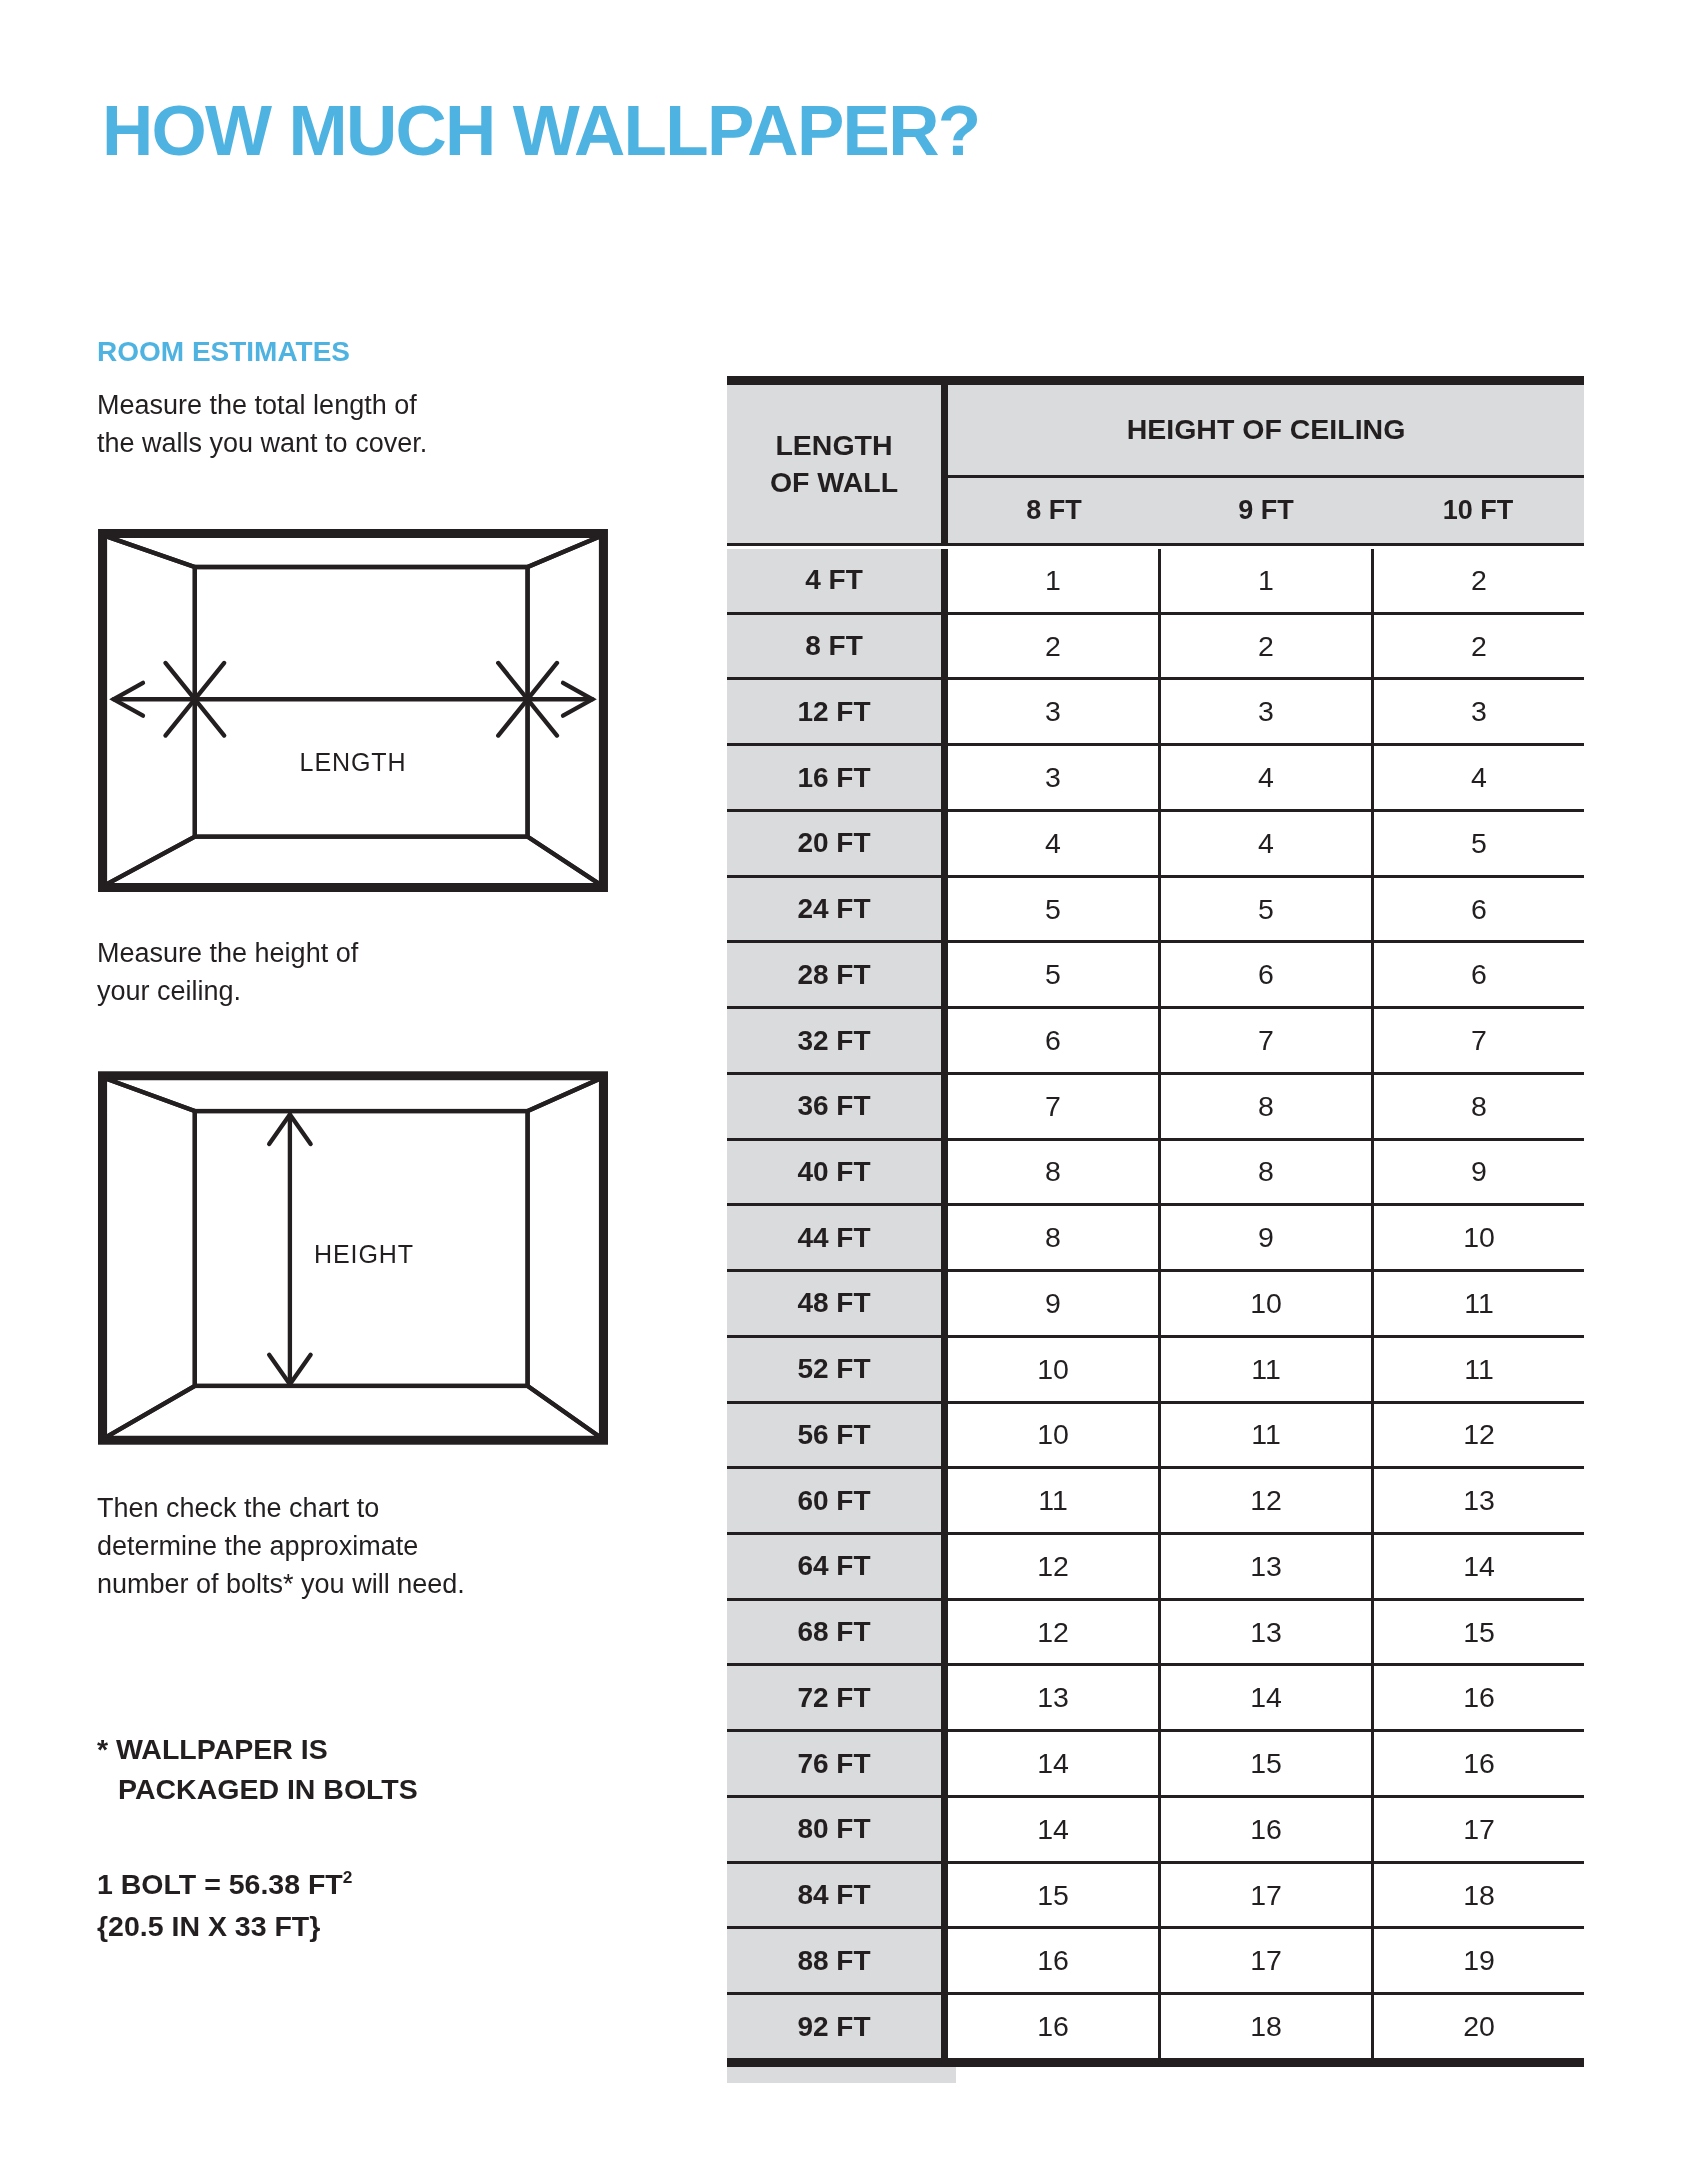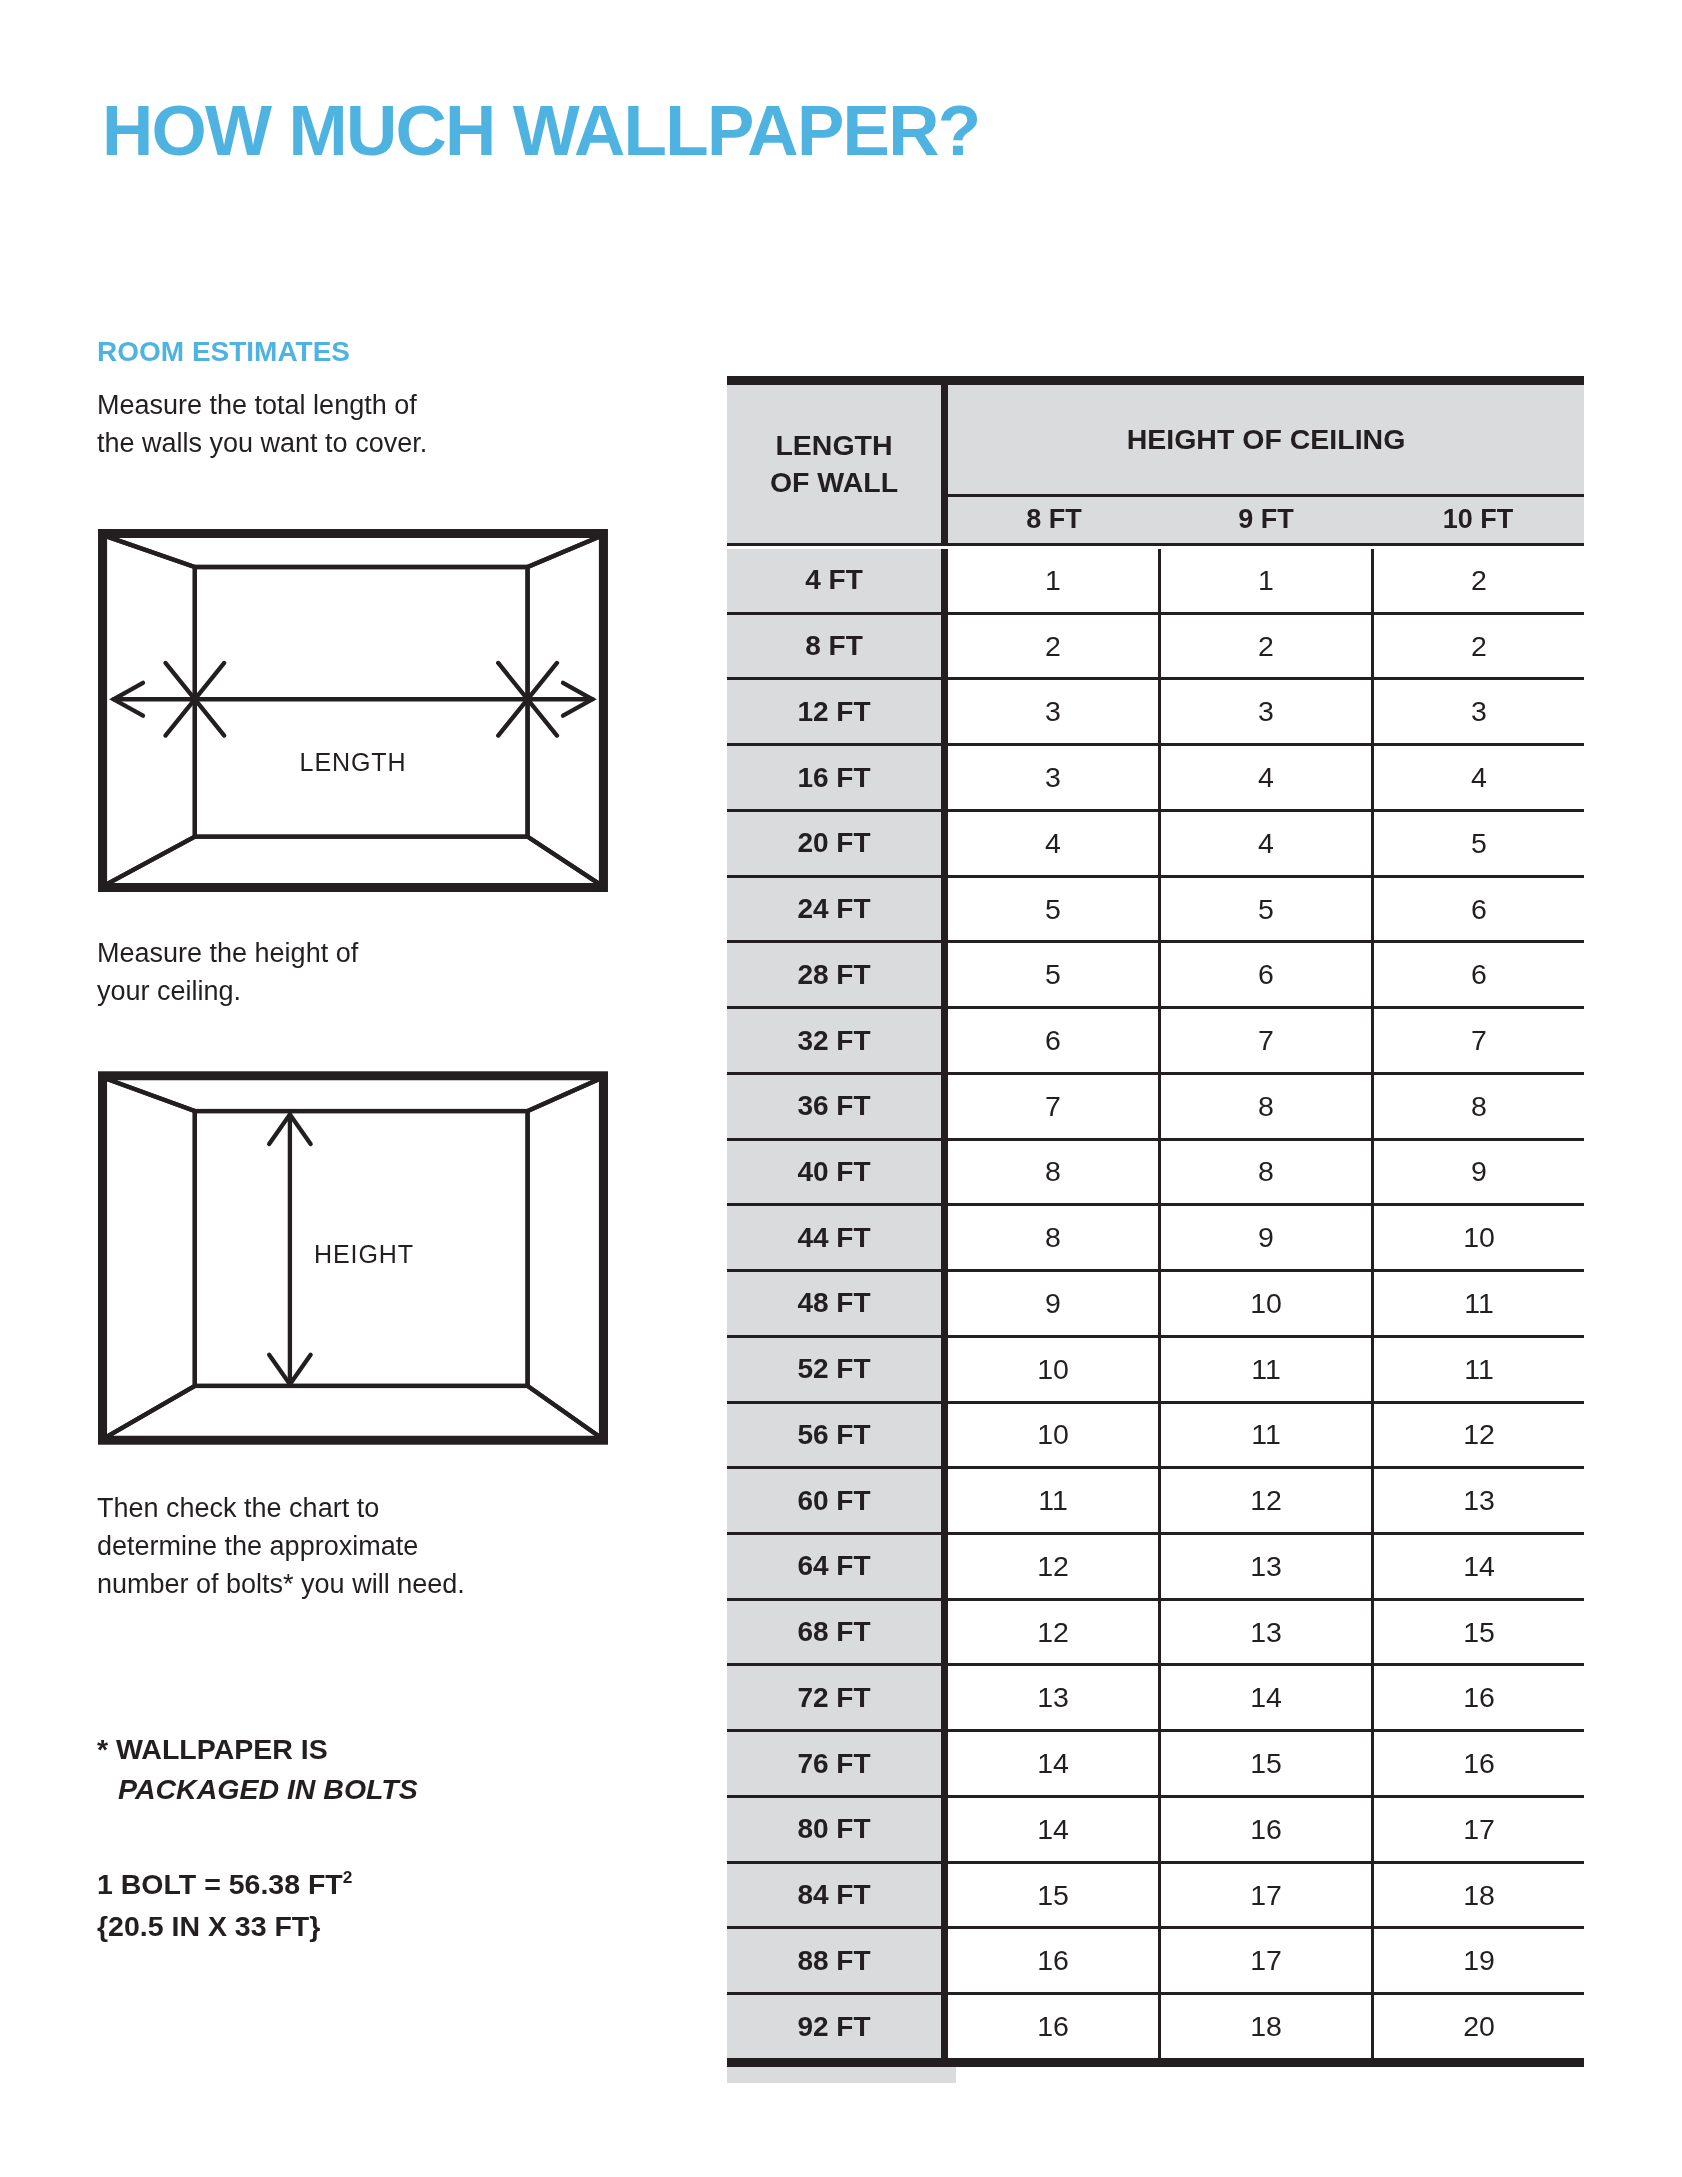--- a/index.html
+++ b/index.html
@@ -49,21 +49,21 @@
   .para-chart  { top: 1489px; }
 
   .note-block {
     position: absolute;
     left: 97px;
     top: 1729px;
     font-size: 28.5px;
     font-weight: bold;
     line-height: 40px;
   }
-  .note-line2 { padding-left: 21px; font-style: italic; }
+  .note-line2 { padding-left: 21px; }
 
   .bolt-block {
     position: absolute;
     left: 97px;
     top: 1856px;
     font-size: 28.5px;
     font-weight: bold;
     line-height: 42px;
   }
   .bolt-block sup { font-size: 17.3px; vertical-align: super; }
@@ -96,21 +96,21 @@
   .t-corner {
     width: 221px;
     border-right: 7.8px solid #231f20;
     display: flex; align-items: center; justify-content: center;
     text-align: center;
     font-weight: bold; font-size: 28.5px; line-height: 37px;
     white-space: pre-line;
   }
   .t-hright { flex: 1; display: flex; flex-direction: column; }
   .t-group {
-    height: 112px;
+    height: 93px;
     border-bottom: 3.5px solid #231f20;
     display: flex; align-items: center; justify-content: center;
     font-weight: bold; font-size: 28.5px;
   }
   .t-subcols { flex: 1; display: flex; }
   .t-subcol {
     flex: 1;
     display: flex; align-items: center; justify-content: center;
     font-weight: bold; font-size: 27px;
   }

